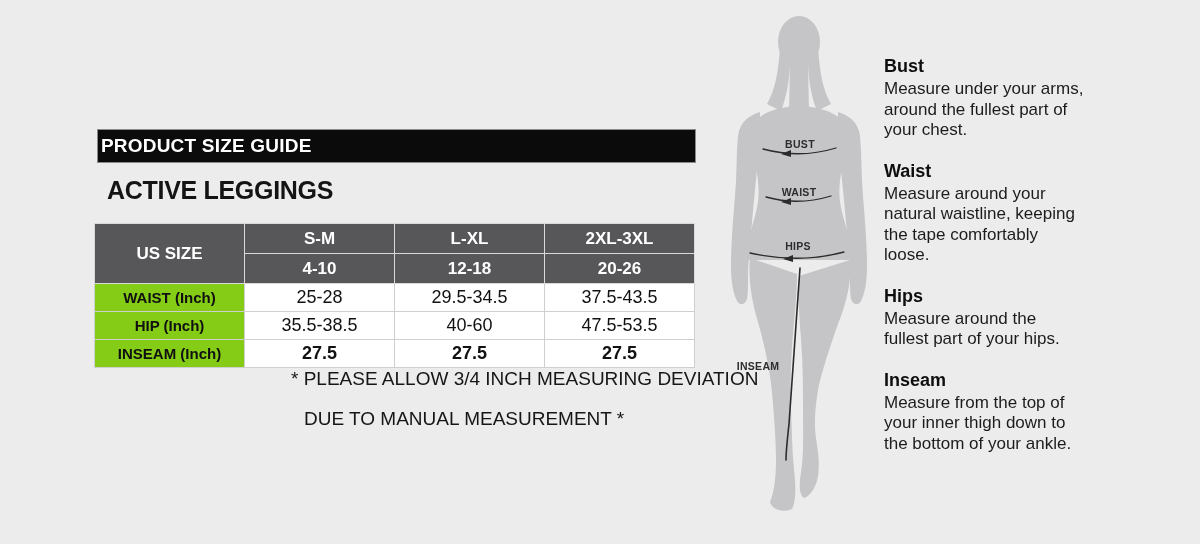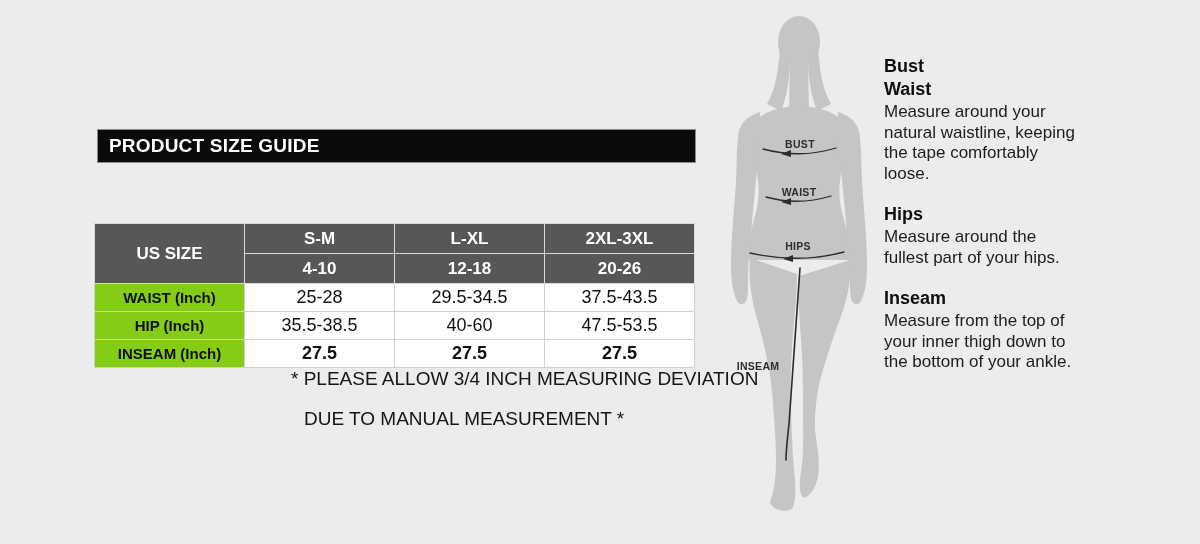--- a/index.html
+++ b/index.html
@@ -6,21 +6,21 @@
   .canvas{
     position:relative; width:1200px; height:544px;
     background:#ececec; overflow:hidden;
     font-family:"Liberation Sans", sans-serif; color:#111;
   }
   
   .header-bar{
     position:absolute; left:97px; top:129px; width:599px; height:34px;
     box-sizing:border-box; background:#0b0b0b; border:1px solid #8a8a8a;
     color:#ffffff; font-size:19px; font-weight:bold; letter-spacing:.2px;
-    line-height:31px; padding-left:11px;
+    line-height:31px; padding-left:3px;
   }
   .page-title{
     position:absolute; left:107px; top:176px;
     font-size:25px; font-weight:bold; color:#141414; letter-spacing:-.3px;
   }
   .size-table{
     position:absolute; left:94px; top:223px; width:600px;
     border-collapse:collapse; table-layout:fixed;
   }
   .size-table col.c0{width:150px}
@@ -55,20 +55,21 @@
 </style>
 </head>
 <body>
 
 <div class="canvas">
 
   <div class="header-bar">
     <span>PRODUCT SIZE GUIDE</span>
   </div>
 
+  <div class="page-title">ACTIVE LEGGINGS</div>
 
   <table class="size-table">
     <colgroup>
         <col class="c0">
         <col class="c1">
         <col class="c2">
         <col class="c3">
       </colgroup>
     <thead>
       <tr>
@@ -139,20 +140,23 @@
         <text x="91" y="182">WAIST</text>
         <text x="90" y="236">HIPS</text>
         <text x="50" y="356">INSEAM</text>
       </g>
     </svg>
   </div>
 
   <div class="instructions">
     <section>
       <h3>Bust</h3>
+      <p>Measure under your arms,
+around the fullest part of
+your chest.</p>
     </section>
     <section>
       <h3>Waist</h3>
       <p>Measure around your
 natural waistline, keeping
 the tape comfortably
 loose.</p>
     </section>
     <section>
       <h3>Hips</h3>

